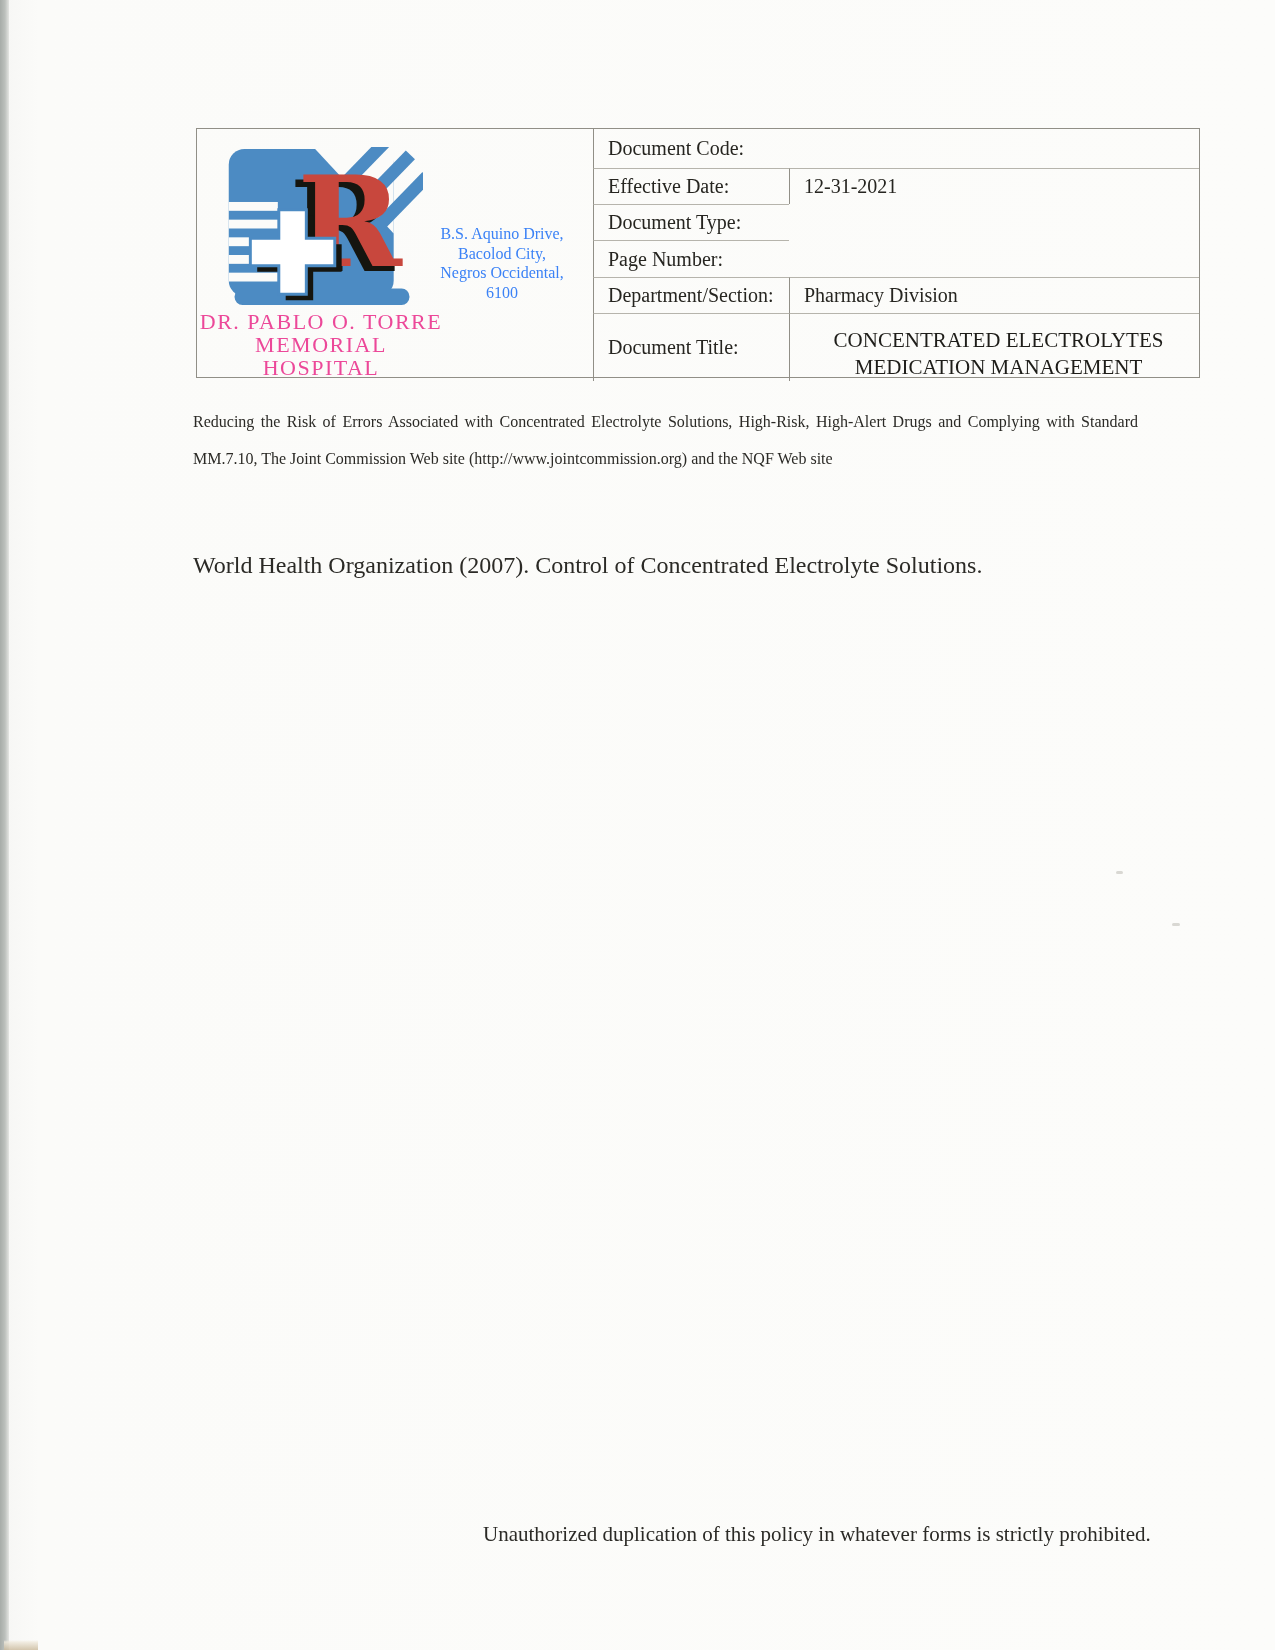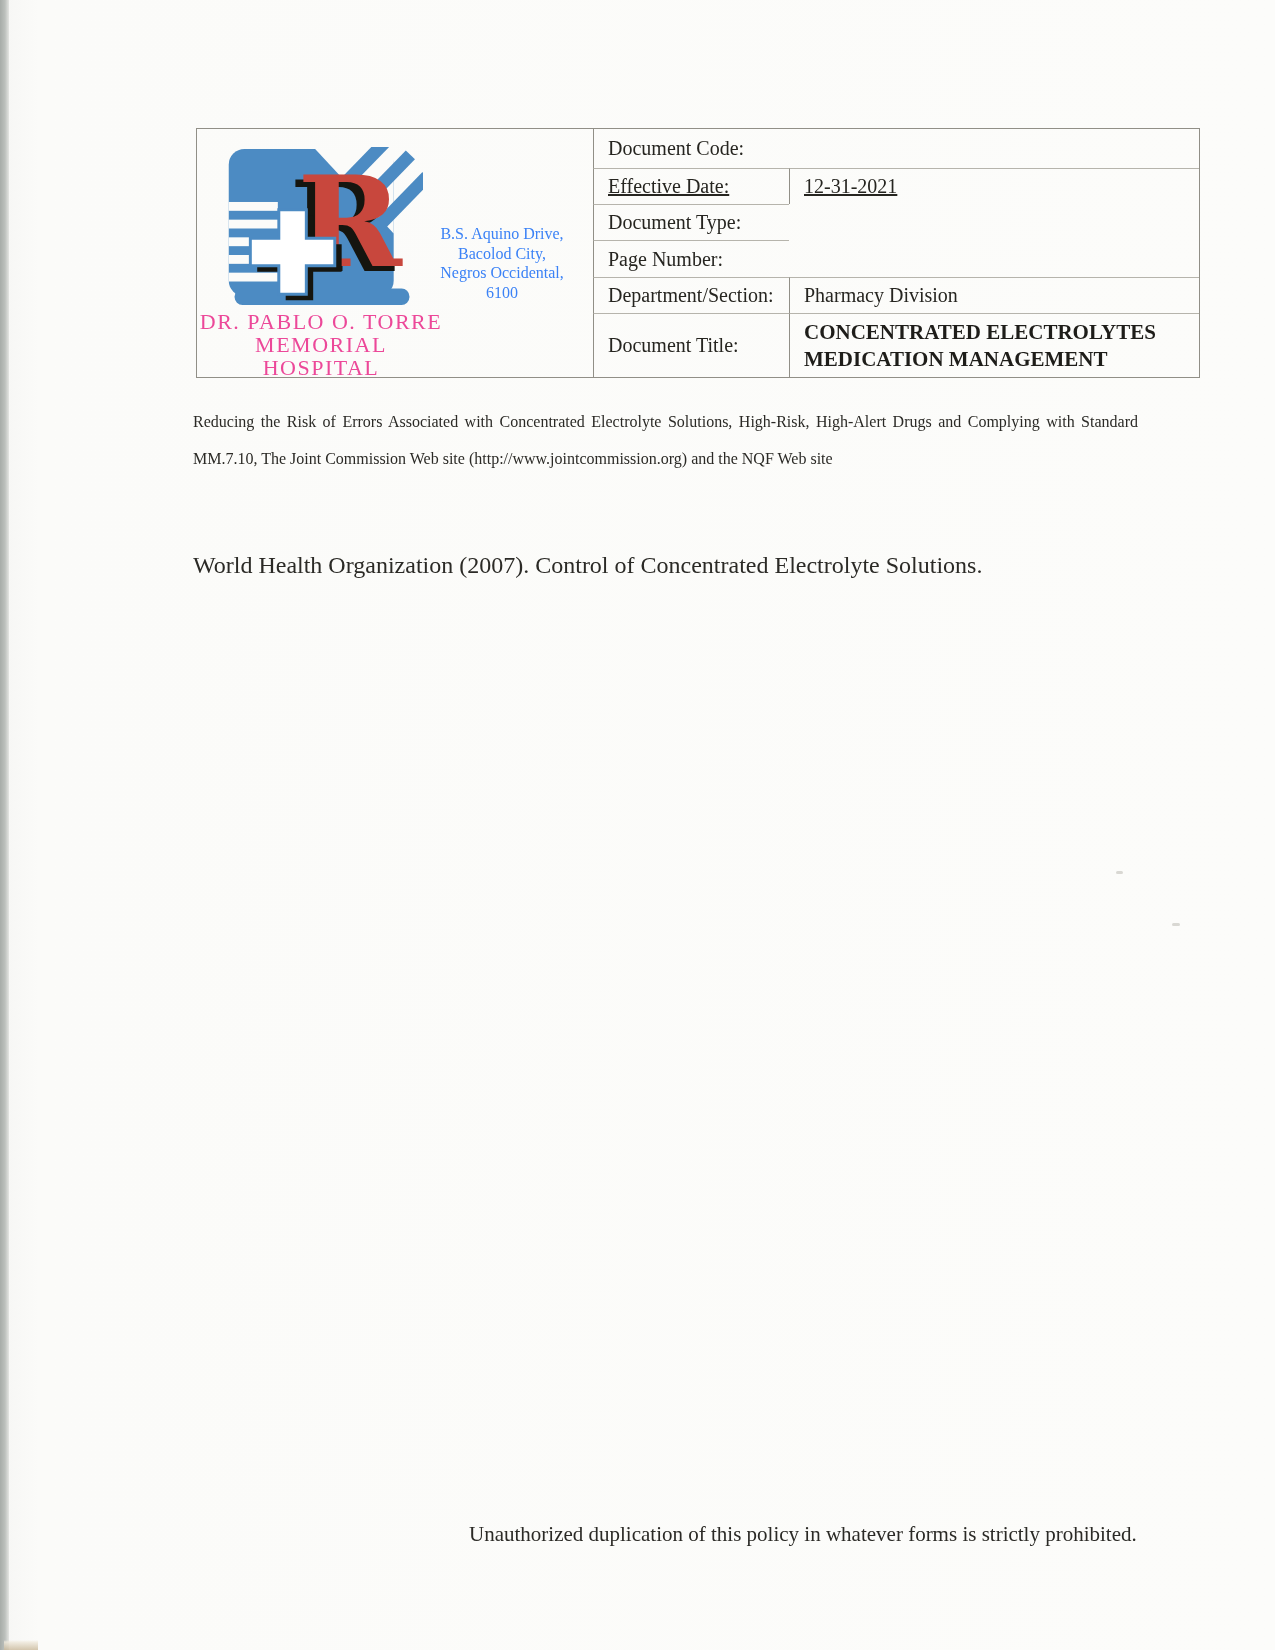--- a/index.html
+++ b/index.html
@@ -31,30 +31,30 @@
     background:transparent;
     box-sizing:border-box;
   }
   .cell{box-sizing:border-box;}
   .cell-logo{grid-column:1;grid-row:1/7;position:relative;}
   .cell-label,.cell-value{
     display:flex;align-items:center;
     border-left:1px solid #918f87;
     border-top:1px solid #b6b4ac;
     font-size:20px;color:#262520;
-    padding-left:14px;padding-right:6px;
+    padding-left:14px;padding-right:6px;text-align:center;
   }
   .row1{border-top:none !important;}
   .cell-title-value{
-    align-items:flex-start;padding-top:5px;
-    font-weight:bold;font-size:21px;line-height:27px;color:#1e1d19;
+    align-items:flex-start;padding-top:13px;
+    font-weight:normal;font-size:21px;line-height:27px;color:#1e1d19;
   }
   .c2{grid-column:2;}
   .c3{grid-column:3;}
-  .r1{grid-row:1;} .r2{grid-row:2;text-decoration:underline;} .r3{grid-row:3;}
+  .r1{grid-row:1;} .r2{grid-row:2;} .r3{grid-row:3;}
   .r4{grid-row:4;} .r5{grid-row:5;} .r6{grid-row:6;}
 
   
   .logo-svg{position:absolute;left:26px;top:18px;}
   .hospital-name{
     position:absolute;left:0;top:181px;width:248px;
     text-align:center;font-size:22px;line-height:23px;
     letter-spacing:1.5px;color:#ec4899;
   }
   .hospital-address{
@@ -67,21 +67,21 @@
     position:absolute;left:193px;top:388px;width:945px;
     font-size:16px;line-height:36.5px;text-align:justify;
   }
   .body-p2{
     position:absolute;left:193px;top:523px;width:945px;
     font-size:24px;line-height:36.5px;
   }
 
   
   .page-footer{
-    position:absolute;left:469px;top:1522px;
+    position:absolute;left:483px;top:1522px;
     font-size:21px;color:#2b2a26;white-space:nowrap;
   }
 </style>
 </head>
 <body>
 
 <div class="scan-edge"></div>
 <div class="scan-corner"></div>
 <div class="speck" style="left:1116px;top:871px;width:7px;height:3px;"></div>
 <div class="speck" style="left:1172px;top:923px;width:8px;height:3px;"></div>

